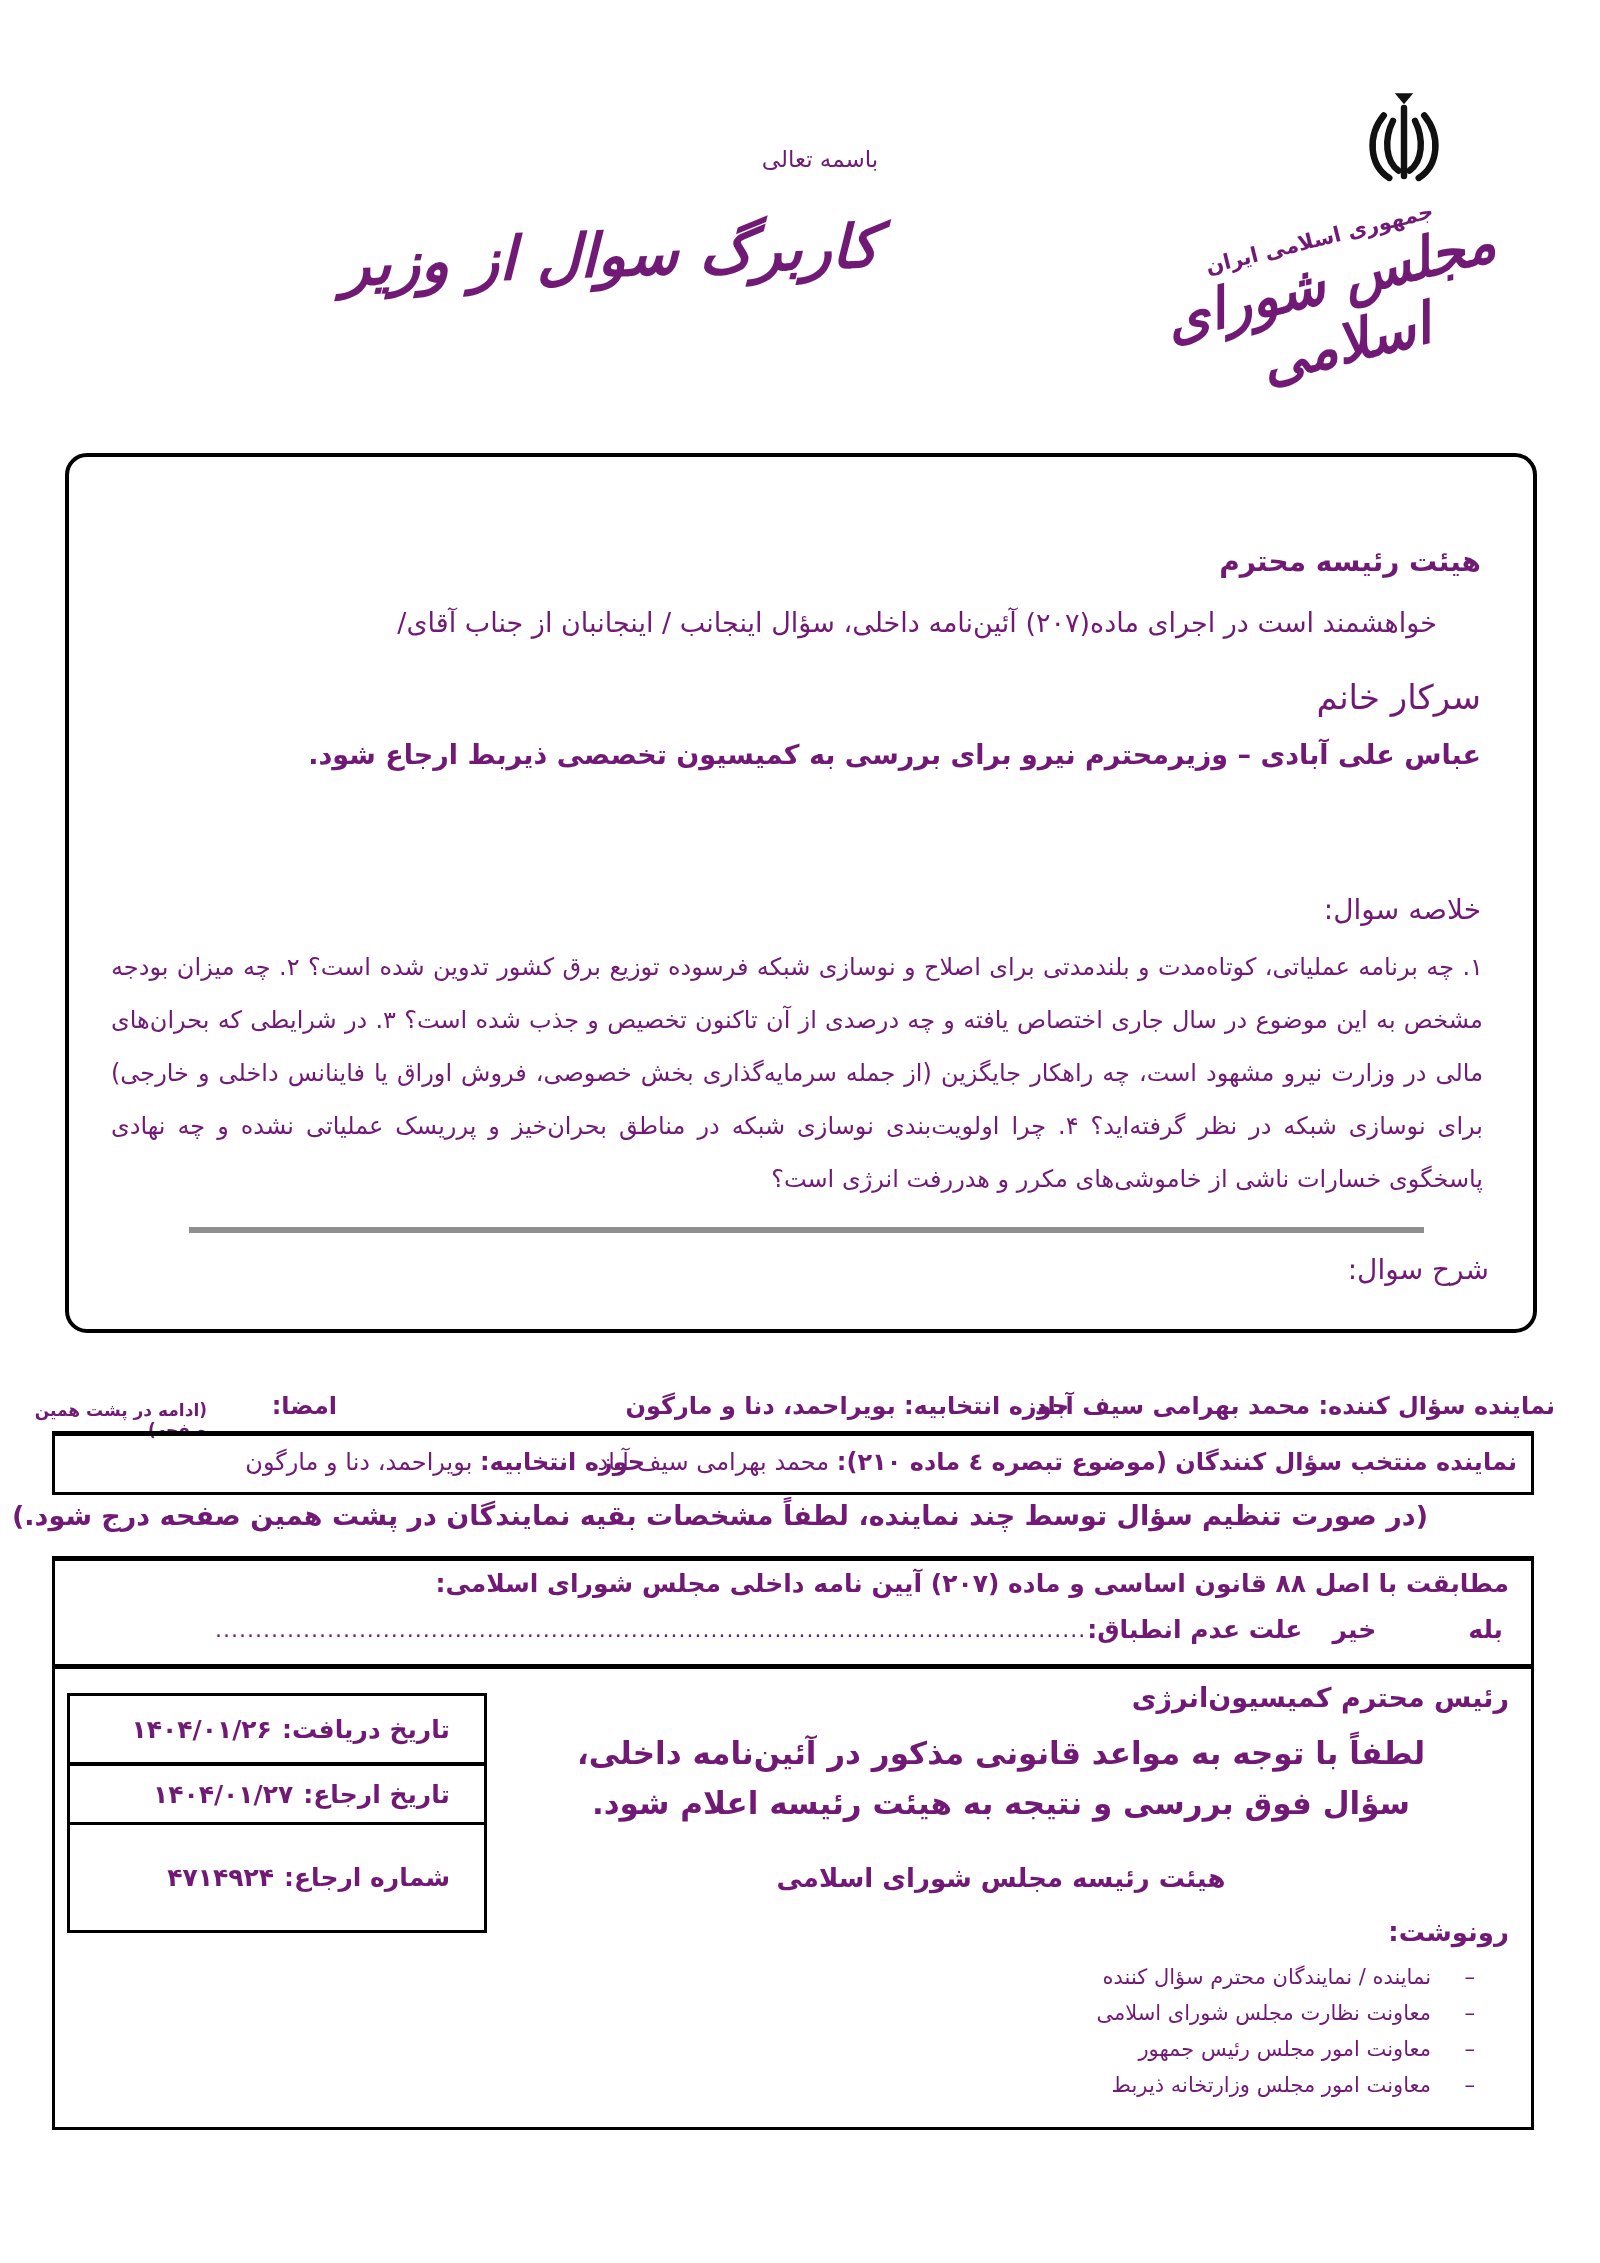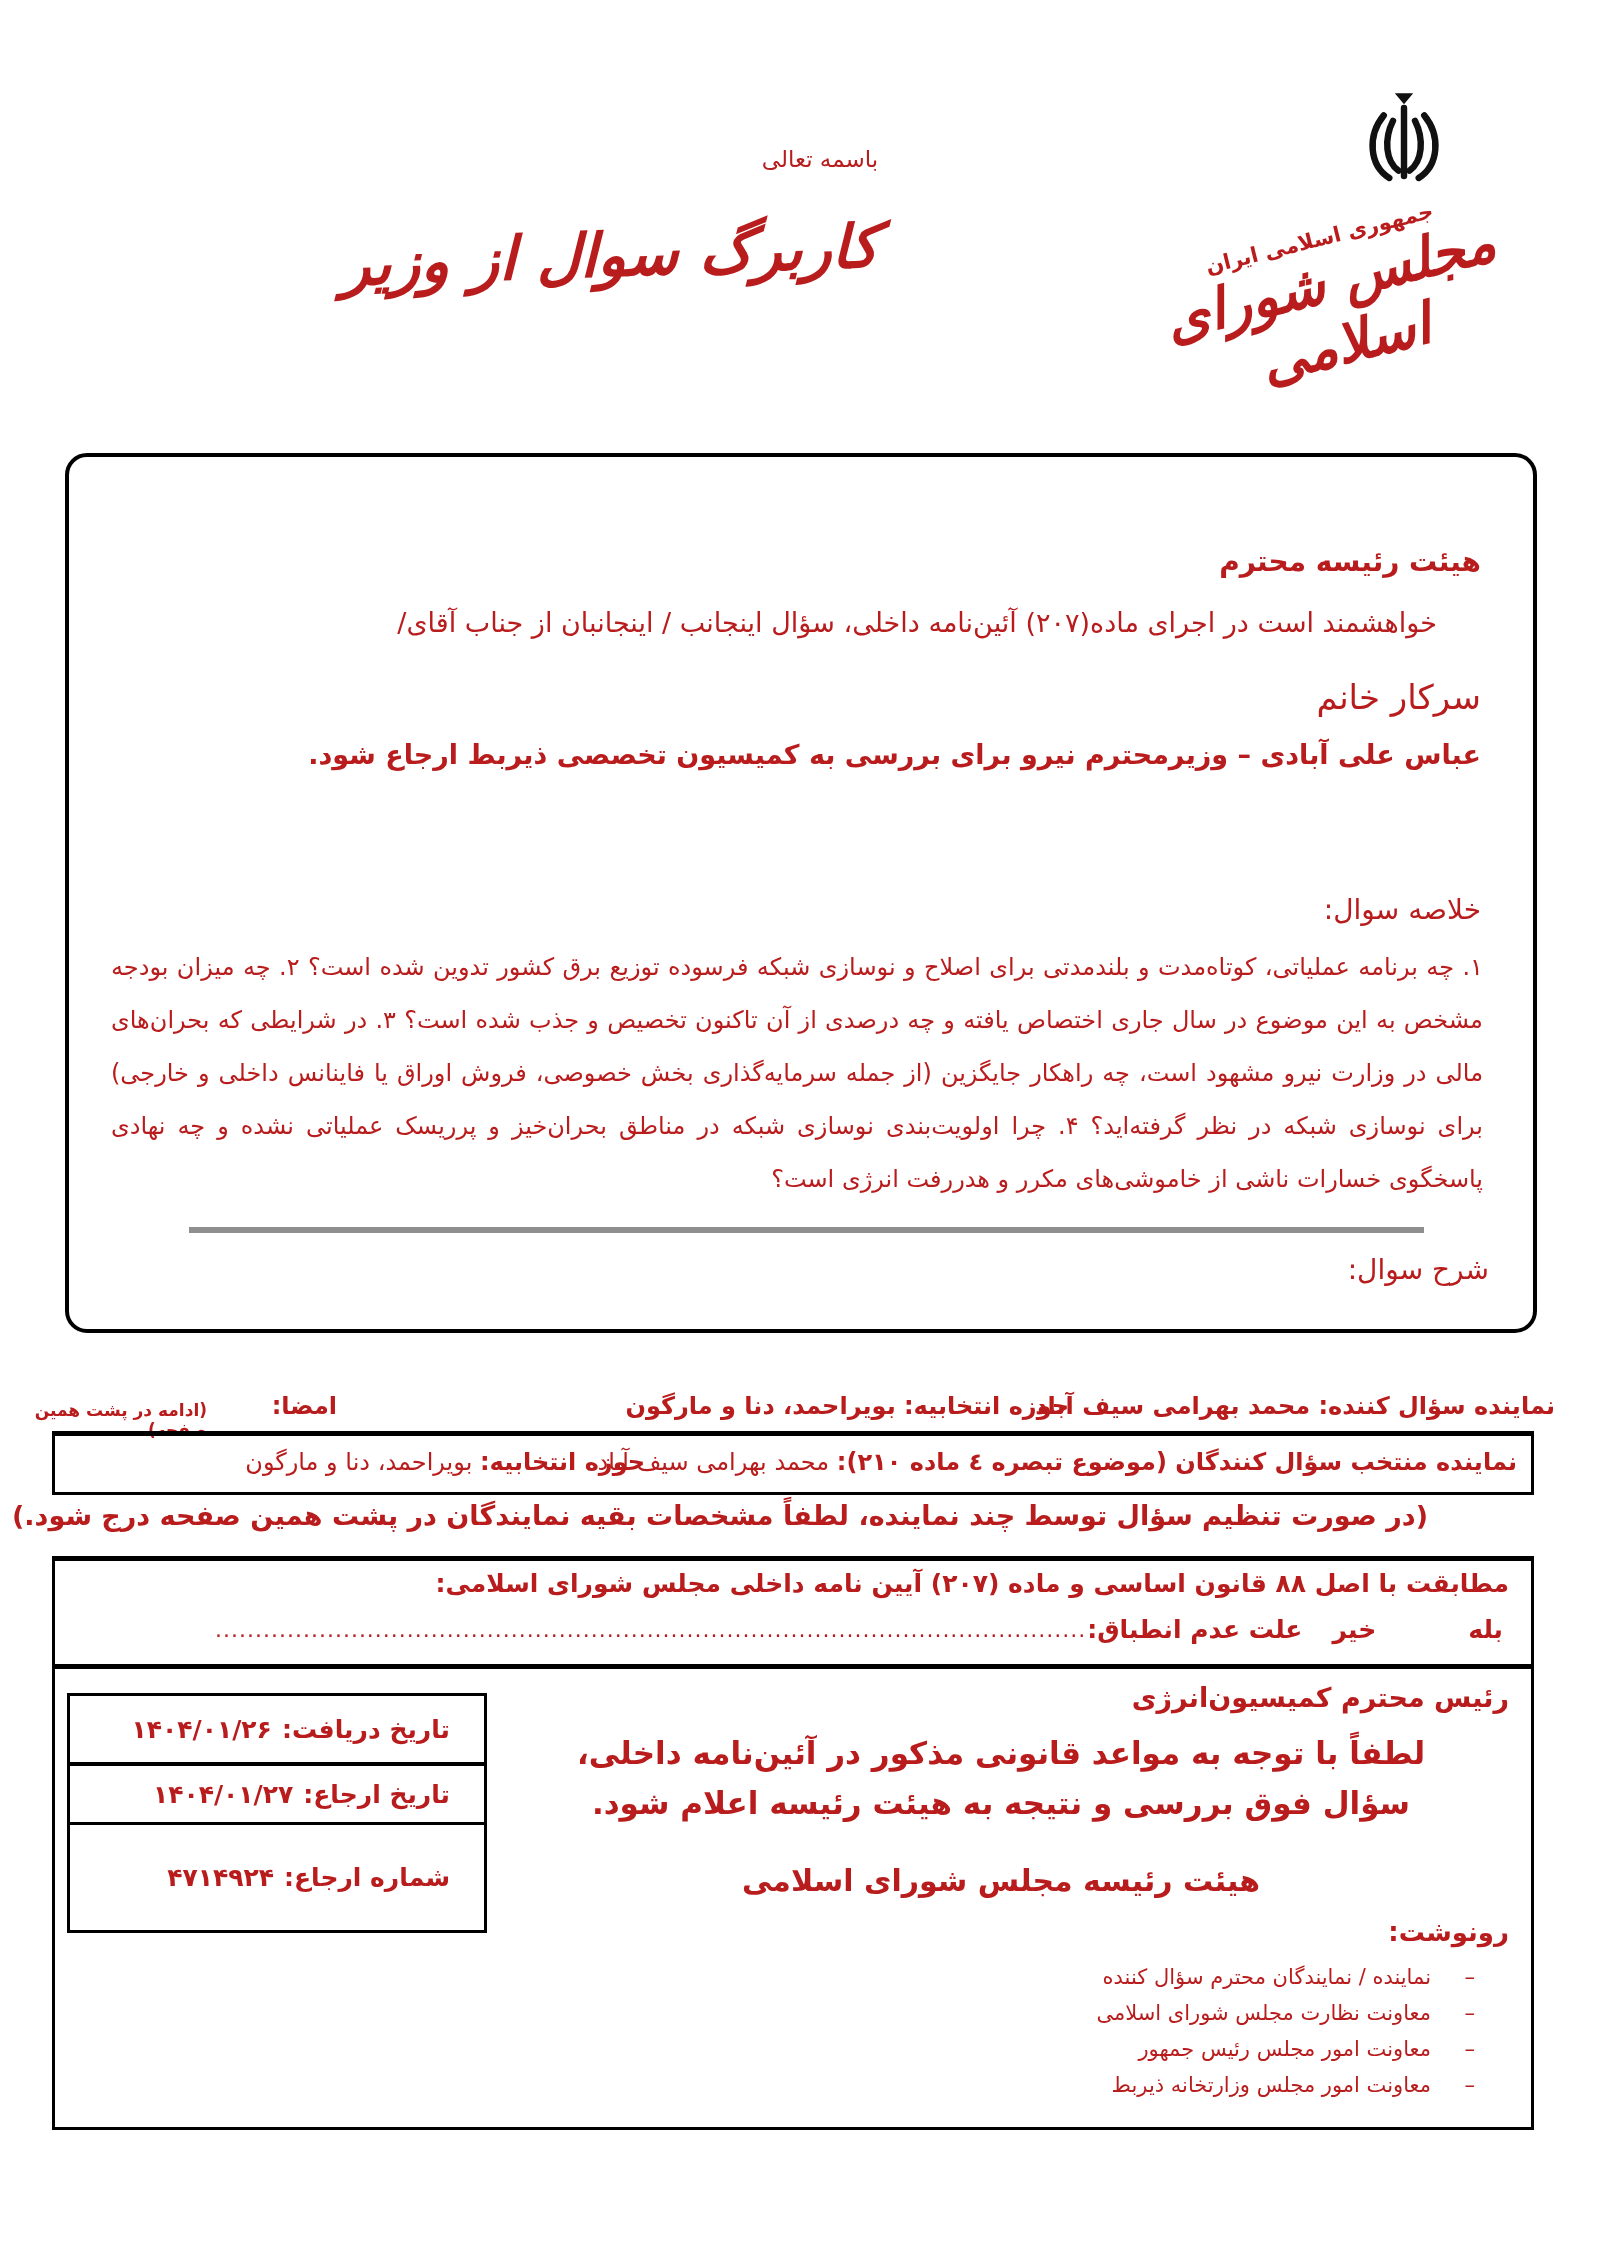--- a/index.html
+++ b/index.html
@@ -1,18 +1,18 @@
 <!DOCTYPE html>
 <html lang="fa" dir="rtl"><head>
 <meta charset="utf-8">
 <style>
   html,body{margin:0;padding:0;background:#e8e8e8;}
   .page{
     position:relative;width:1600px;height:2263px;margin:0 auto;
-    background:#ffffff;color:#b91c1c;
+    background:#ffffff;color:#701a75;
     font-family:"DejaVu Sans",sans-serif;
     direction:rtl;overflow:hidden;
   }
   .abs{position:absolute;}
   .bold{font-weight:bold;}
   
   .basmala{top:146px;left:700px;width:240px;text-align:center;font-size:23px;}
   .callig-title{
     top:222px;left:320px;width:580px;text-align:center;
     font-size:60px;font-weight:bold;font-style:italic;line-height:1.1;
@@ -87,21 +87,21 @@
   }
   .dc1{height:66px;border-bottom:4px solid #000;}
   .dc2{height:56px;border-bottom:3px solid #000;}
   .dc3{flex:1;}
   .datecell .val{margin-right:10px;}
   .b4-addressee{top:13px;right:22px;font-size:27px;font-weight:bold;}
   .b4-body{position:absolute;top:66px;left:430px;right:14px;text-align:center;}
   .b4-body-l1{font-size:31px;font-weight:bold;}
   .b4-body-l2{font-size:31px;font-weight:bold;margin-top:14px;}
   .b4-signer{position:absolute;top:194px;left:430px;right:14px;text-align:center;
-    font-size:30px;font-weight:bold;}
+    font-size:26px;font-weight:bold;}
   .b4-cclabel{top:248px;right:22px;font-size:26px;font-weight:bold;}
   .b4-cclist{position:absolute;top:296px;right:56px;}
   .cc-item{display:flex;align-items:flex-start;height:36px;font-size:21px;}
   .cc-dash{width:44px;}
 </style>
 </head>
 <body>
 
 <div class="page">
 

